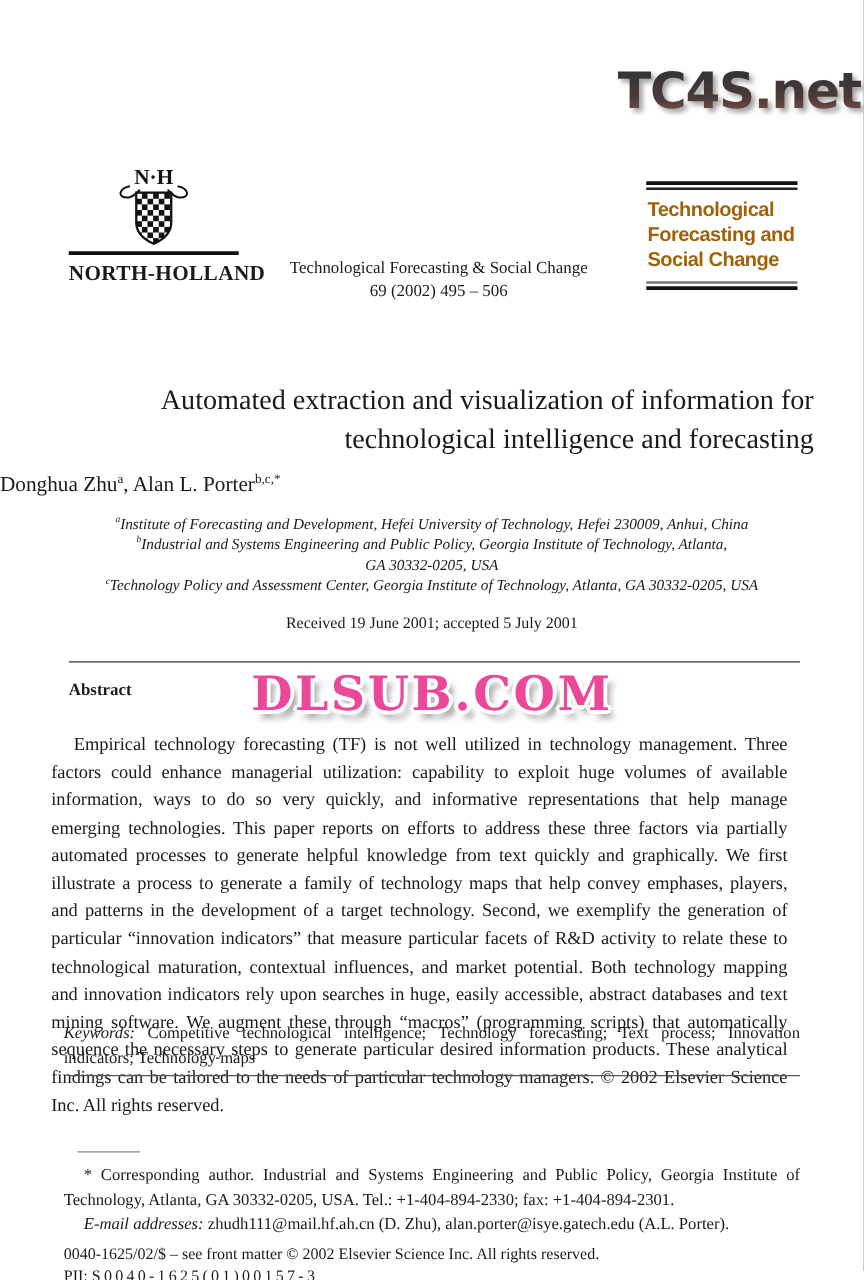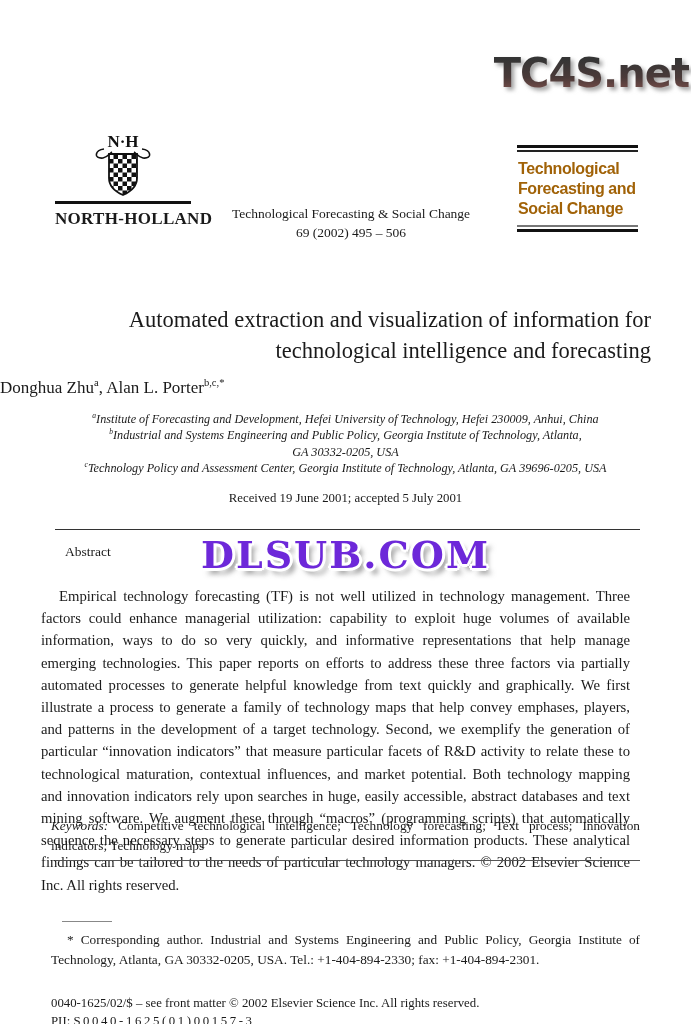--- a/index.html
+++ b/index.html
@@ -14,21 +14,21 @@
   
   .wm-top-text {
     font-family:"DejaVu Sans","Liberation Sans",sans-serif; font-weight:bold;
     font-size:40px; letter-spacing:-1px;
     background:linear-gradient(180deg,#353535 20%,#4a3a39 60%,#8a5550 100%);
     -webkit-background-clip:text; background-clip:text; color:transparent;
     filter:drop-shadow(3px 3px 2px rgba(130,130,130,0.75));
   }
   .wm-mid-text {
     font-family:"DejaVu Serif","Liberation Serif",serif; font-weight:bold;
-    font-size:38px; letter-spacing:2px; color:#6d28d9; white-space:nowrap;
+    font-size:38px; letter-spacing:2px; color:#ec4899; white-space:nowrap;
     text-shadow:-2px -2px 0 #fff, 2px -2px 0 #fff, -2px 2px 0 #fff, 2px 2px 0 #fff,
                 -3px 0 0 #fff, 3px 0 0 #fff, 0 -3px 0 #fff, 0 3px 0 #fff,
                 5px 6px 5px rgba(110,110,110,0.65);
   }
   .wm-bot-text {
     font-family:"DejaVu Sans","Liberation Sans",sans-serif; font-weight:bold;
     font-size:37px; letter-spacing:-1px; color:#cb555c; white-space:nowrap;
     -webkit-text-stroke:1.2px #8c2a30;
     text-shadow:-3px -3px 0 #fff, 3px -3px 0 #fff, -3px 3px 0 #fff, 3px 3px 0 #fff,
                 0 -3px 0 #fff, 0 3px 0 #fff, -3px 0 0 #fff, 3px 0 0 #fff,
@@ -53,21 +53,21 @@
 
   
   .title { top:256px; left:40px; width:611px; text-align:center; font-size:22.5px; line-height:31px; }
   .authors { top:330px; left:0; width:100%; text-align:left; font-size:17px; }
   sup { font-size:0.62em; vertical-align:super; line-height:0; }
   .affils { top:363px; left:30px; width:631px; text-align:center; font-style:italic; font-size:12.2px; line-height:16.3px; }
   .received { top:443px; left:0; width:100%; text-align:center; font-size:12.8px; }
 
   
   .abs-rule { top:481px; left:55px; width:585px; border-top:1px solid #333; }
-  .abs-head { top:496px; left:65px; font-size:13.5px; font-weight:normal; }
+  .abs-head { top:496px; left:55px; font-size:13.5px; font-weight:bold; }
   .wm-mid { top:484px; left:50%; transform:translateX(-50%); }
   .abs-body { top:537px; left:41px; width:589px; font-size:14.7px; line-height:22.2px; text-align:justify; text-indent:18px; }
 
   .keywords { top:768px; left:51px; width:589px; font-size:13.3px; line-height:20px; text-align:justify; }
   .kw-label { font-style:italic; }
   .kw-rule { top:812px; left:55px; width:585px; border-top:1px solid #555; }
 
   
   .fn-rule { top:873px; left:62px; width:50px; border-top:1px solid #888; }
   .footnote { top:882px; left:51px; width:589px; font-size:13.3px; line-height:19.6px; text-align:justify; }
@@ -124,21 +124,21 @@
   <h1 class="abs title" style="font-weight:normal;text-align:right;">Automated extraction and visualization of information for technological intelligence and forecasting</h1>
 
   <div class="abs authors">
     <span>Donghua Zhu</span><sup>a</sup><span>, </span><span>Alan L. Porter</span><sup>b,c,*</sup>
   </div>
 
   <div class="abs affils">
     <div><sup>a</sup><span>Institute of Forecasting and Development, Hefei University of Technology, Hefei 230009, Anhui, China</span></div>
     <div><sup>b</sup><span>Industrial and Systems Engineering and Public Policy, Georgia Institute of Technology, Atlanta,</span></div>
     <div>GA 30332-0205, USA</div>
-    <div><sup>c</sup><span>Technology Policy and Assessment Center, Georgia Institute of Technology, Atlanta, GA 39696-0205, USA</span></div>
+    <div><sup>c</sup><span>Technology Policy and Assessment Center, Georgia Institute of Technology, Atlanta, GA 30332-0205, USA</span></div>
   </div>
 
   <div class="abs received">Received 19 June 2001; accepted 5 July 2001</div>
 
   <div class="abs abs-rule"></div>
   <div class="abs abs-head">Abstract</div>
 
   <div class="abs wm-mid">
     <span class="wm-mid-text">DLSUB.COM</span>
   </div>
@@ -146,20 +146,21 @@
   <p class="abs abs-body">Empirical technology forecasting (TF) is not well utilized in technology management. Three factors could enhance managerial utilization: capability to exploit huge volumes of available information, ways to do so very quickly, and informative representations that help manage emerging technologies. This paper reports on efforts to address these three factors via partially automated processes to generate helpful knowledge from text quickly and graphically. We first illustrate a process to generate a family of technology maps that help convey emphases, players, and patterns in the development of a target technology. Second, we exemplify the generation of particular “innovation indicators” that measure particular facets of R&amp;D activity to relate these to technological maturation, contextual influences, and market potential. Both technology mapping and innovation indicators rely upon searches in huge, easily accessible, abstract databases and text mining software. We augment these through “macros” (programming scripts) that automatically sequence the necessary steps to generate particular desired information products. These analytical findings can be tailored to the needs of particular technology managers. © 2002 Elsevier Science Inc. All rights reserved.</p>
 
   <div class="abs keywords">
     <span class="kw-label">Keywords:</span><span> Competitive technological intelligence; Technology forecasting; Text process; Innovation indicators; Technology maps</span>
   </div>
   <div class="abs kw-rule"></div>
 
   <div class="abs fn-rule"></div>
   <div class="abs footnote">
     <p>* Corresponding author. Industrial and Systems Engineering and Public Policy, Georgia Institute of Technology, Atlanta, GA 30332-0205, USA. Tel.: +1-404-894-2330; fax: +1-404-894-2301.</p>
+    <p><span class="email-label">E-mail addresses:</span><span> zhudh111@mail.hf.ah.cn (D. Zhu), alan.porter@isye.gatech.edu (A.L. Porter).</span></p>
   </div>
 
   <div class="abs footer">
     <div>0040-1625/02/$ – see front matter © 2002 Elsevier Science Inc. All rights reserved.</div>
     <div><span>PII: </span><span class="pii-value">S0040-1625(01)00157-3</span></div>
   </div>
 
   <div class="abs wm-bot">
     <span class="wm-bot-text">TradersXtreme.com</span>
   </div>

